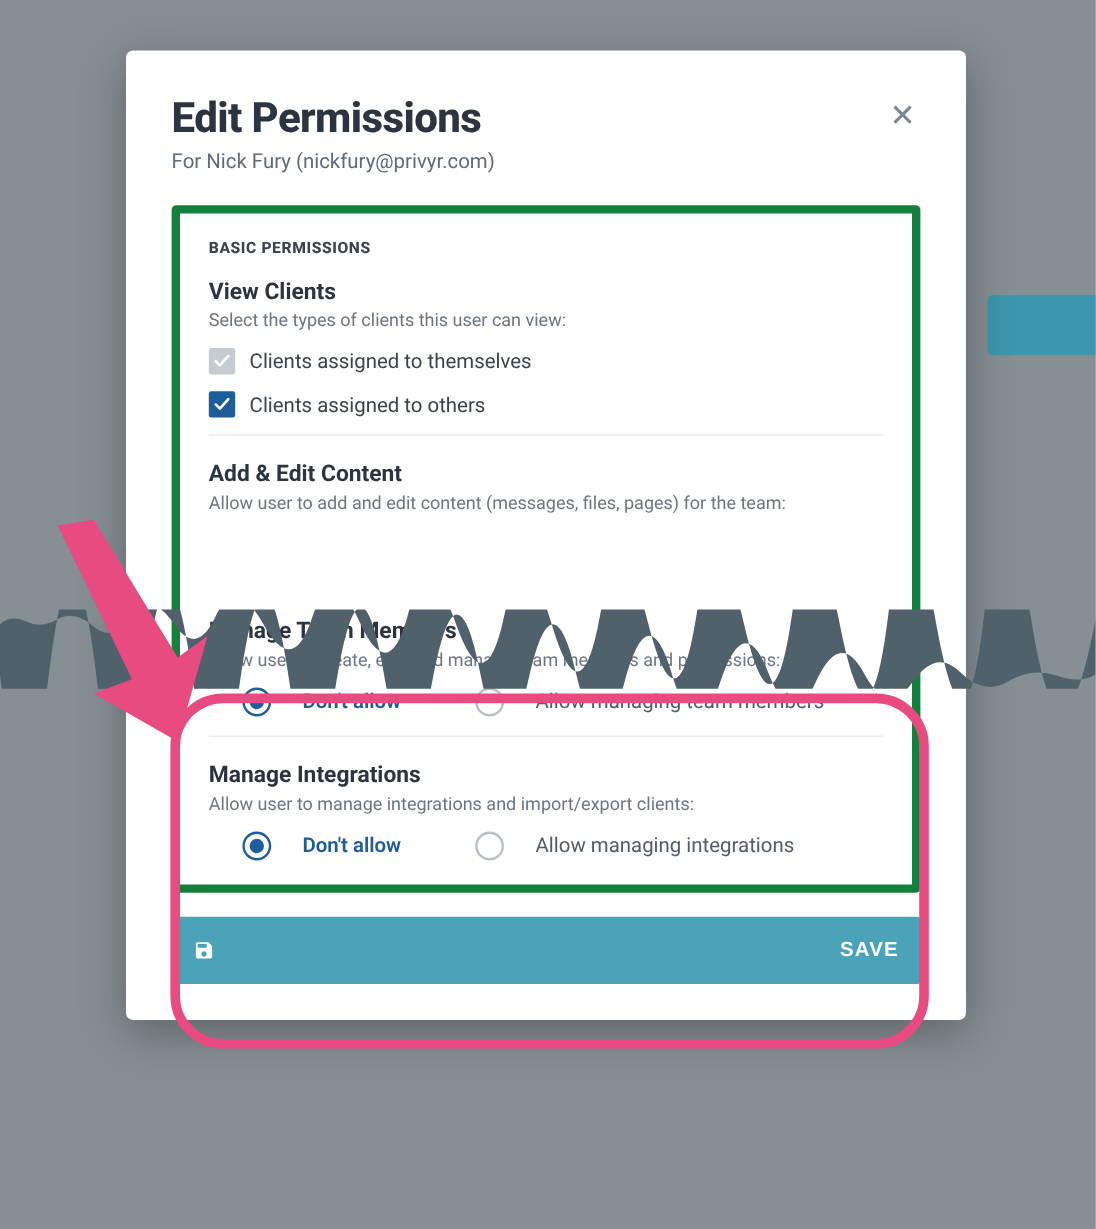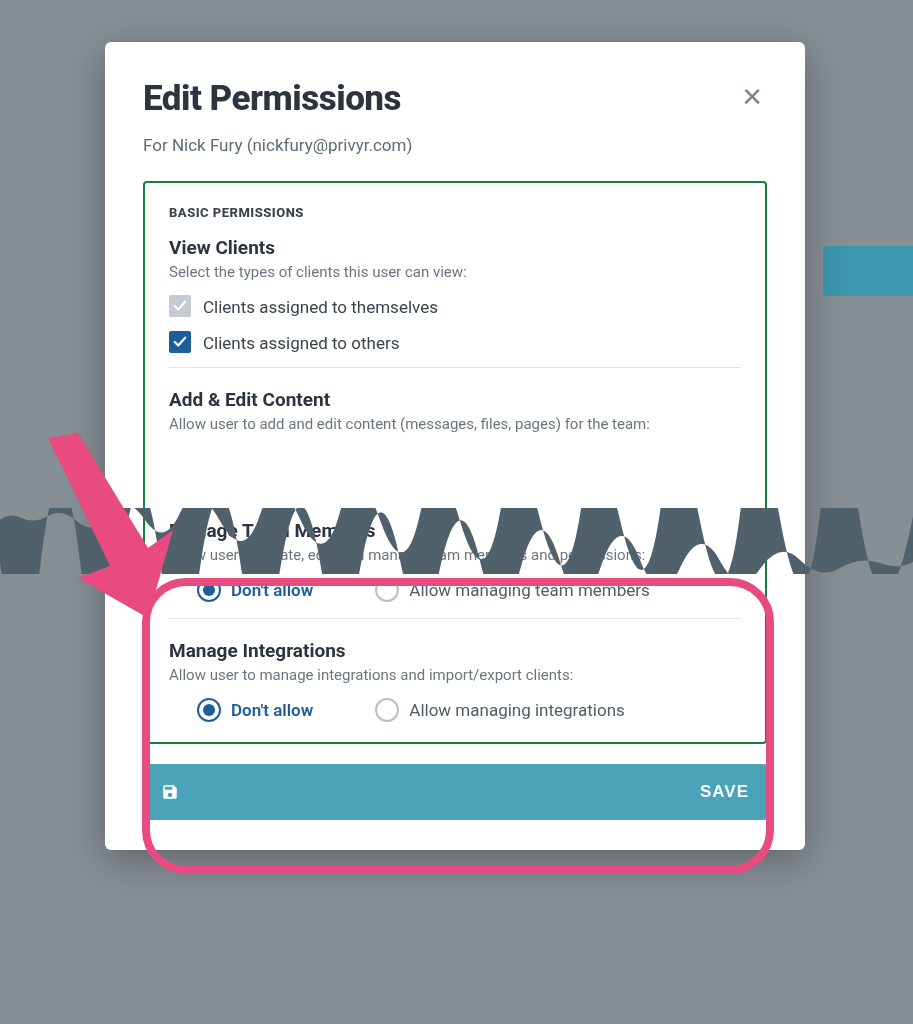--- a/index.html
+++ b/index.html
@@ -35,32 +35,32 @@
     .modal-title {
       font-size: 35px;
       font-weight: 800;
       color: #2c3440;
       letter-spacing: -0.5px;
       line-height: 1.1;
     }
     .modal-subtitle {
       font-size: 17px;
       color: #5f6b76;
-      margin-top: 16px;
+      margin-top: 6px;
     }
     .close-btn {
       font-size: 26px;
       color: #7d868e;
       cursor: pointer;
       line-height: 1;
       padding: 4px;
       user-select: none;
     }
     .panel {
-      border: 2px solid #15803d;
+      border: 7px solid #15803d;
       border-radius: 4px;
       padding: 22px 24px 4px 24px;
     }
     .section-label {
       font-size: 13px;
       font-weight: 800;
       letter-spacing: 0.5px;
       color: #3a434e;
       margin-bottom: 16px;
     }
@@ -100,21 +100,21 @@
       margin: 14px 0 20px 0;
     }
     .radio-row {
       display: flex;
       gap: 34px;
       margin-bottom: 16px;
     }
     .radio-option {
       display: flex;
       align-items: center;
-      gap: 10px;
+      gap: 26px;
       cursor: pointer;
       padding-left: 28px;
     }
     .radio {
       width: 24px;
       height: 24px;
       border-radius: 50%;
       border: 2px solid #b8c0c7;
       display: flex;
       align-items: center;

